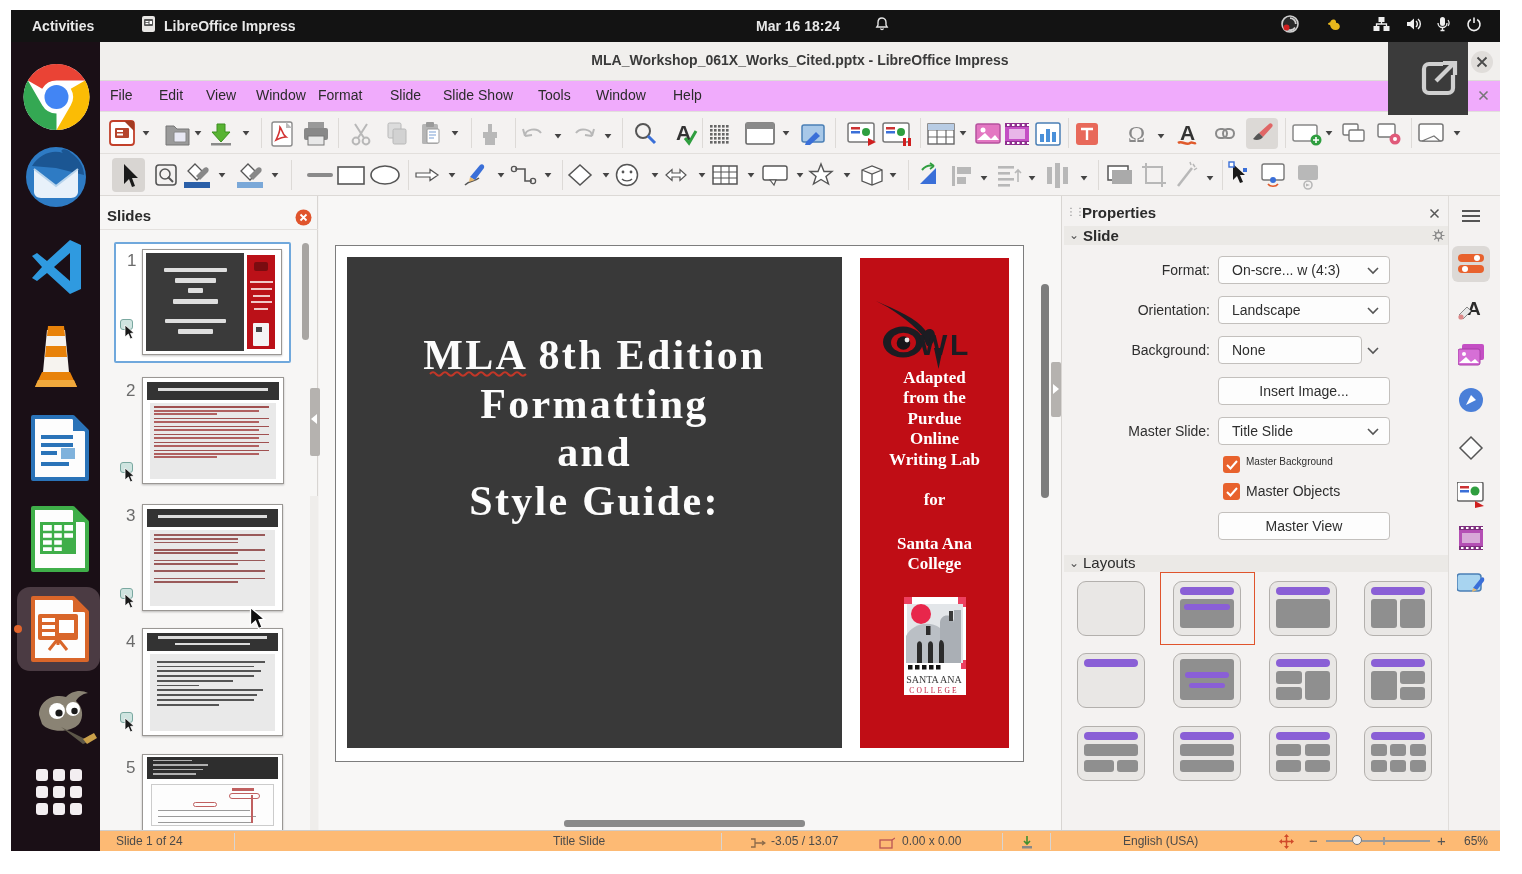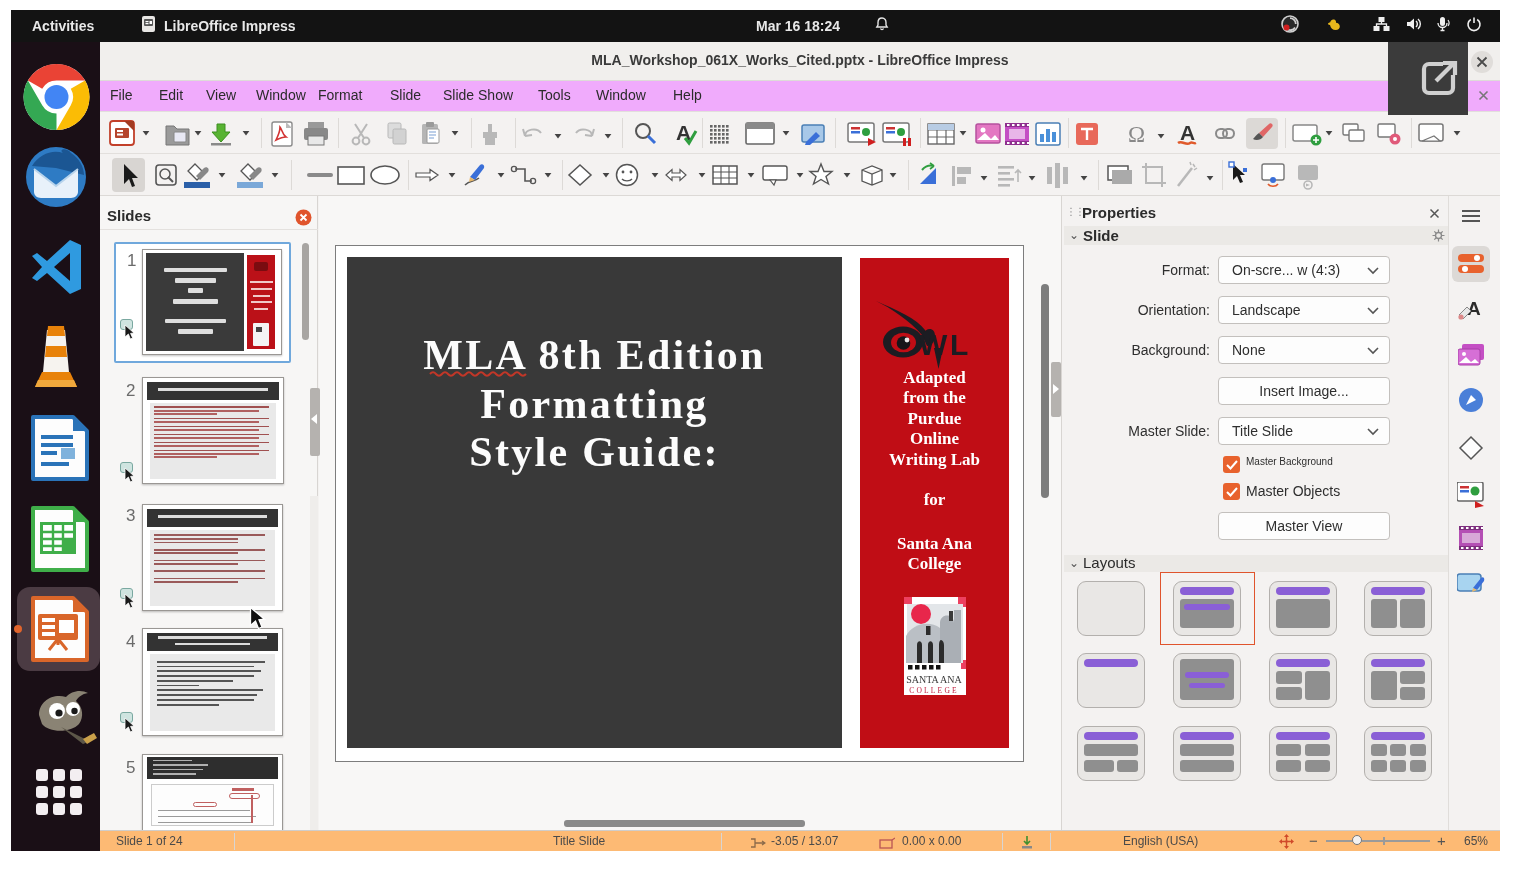--- a/index.html
+++ b/index.html
@@ -492,20 +492,21 @@
           <div class="abs" style="left:202px;top:47px;width:7px;height:97px;background:#a8a5a2;border-radius:3.5px"></div>
           <div class="abs" style="left:210px;top:300px;width:8px;height:334px;background:#efedeb"></div>
         </div>
         <div id="canvas">
           <div class="abs" style="left:16px;top:49px;width:689px;height:517px;background:#fff;border:1.5px solid #7d7d7d"></div>
           <div class="abs" style="left:28px;top:61px;width:495px;height:491px;background:#393939"></div>
           <div class="abs" style="left:541px;top:62px;width:149px;height:490px;background:#c00d15"></div>
           <div class="abs" style="left:28px;top:135px;width:495px;text-align:center;color:#fcfcfc;font-family:'Liberation Serif',serif;font-size:42px;line-height:48.5px;letter-spacing:2.3px;font-weight:bold">
 <div>MLA 8th Edition</div>
 <div>Formatting</div>
+            <div>and</div>
             <div>Style Guide:</div>
           </div>
           <svg width="100" height="8" style="position:absolute;left:110px;top:174px">
             <path d="M1 4 Q4 0.5 7 4 T13 4 T19 4 T25 4 T31 4 T37 4 T43 4 T49 4 T55 4 T61 4 T67 4 T73 4 T79 4 T85 4 T91 4 T97 4" stroke="#c23728" stroke-width="2" fill="none"></path>
           </svg>
           <svg width="115" height="80" style="position:absolute;left:556px;top:104px">
             <path d="M1 1 C22 10 42 19 50 30 C53 35 52 39 47 35 C35 21 16 8 1 1 Z" fill="#1c1c22"></path>
 <path d="M47 35 C52 26 60 28 60 36 C60 42 56 46 52 46 Z" fill="#1c1c22"></path>
 <ellipse cx="28" cy="42" rx="20" ry="15.5" fill="#1c1c22"></ellipse>
 <ellipse cx="28.5" cy="42.5" rx="12.5" ry="9.8" fill="#c00d15"></ellipse>
@@ -564,21 +565,21 @@
           <div class="plabel" style="left:0;top:146px;width:148px">Background:</div>
           <div class="plabel" style="left:0;top:227px;width:148px">Master Slide:</div>
           <div class="ddrop" style="left:156px;top:60px;width:172px;">On-scre...  w (4:3)</div>
           <svg class="abs" style="left:305px;top:71px" width="12" height="8">
             <path d="M1 1 L6 6 L11 1" stroke="#555" stroke-width="1.6" fill="none"></path>
           </svg>
           <div class="ddrop" style="left:156px;top:100px;width:172px;">Landscape</div>
           <svg class="abs" style="left:305px;top:111px" width="12" height="8">
             <path d="M1 1 L6 6 L11 1" stroke="#555" stroke-width="1.6" fill="none"></path>
           </svg>
-          <div class="ddrop" style="left:156px;top:140px;width:172px;">None</div>
+          <div class="ddrop" style="left:156px;top:140px;width:144px;">None</div>
           <svg class="abs" style="left:305px;top:151px" width="12" height="8">
             <path d="M1 1 L6 6 L11 1" stroke="#555" stroke-width="1.6" fill="none"></path>
           </svg>
           <div class="ddrop" style="left:156px;top:181px;width:172px;justify-content:center;padding-left:0">Insert Image...</div>
           <div class="ddrop" style="left:156px;top:221px;width:172px;">Title Slide</div>
           <svg class="abs" style="left:305px;top:232px" width="12" height="8">
             <path d="M1 1 L6 6 L11 1" stroke="#555" stroke-width="1.6" fill="none"></path>
           </svg>
           <div class="ddrop" style="left:156px;top:316px;width:172px;justify-content:center;padding-left:0">Master View</div>
           <div class="abs" style="left:161px;top:260px;width:17px;height:17px;background:#e8622d;border-radius:3px"></div>

